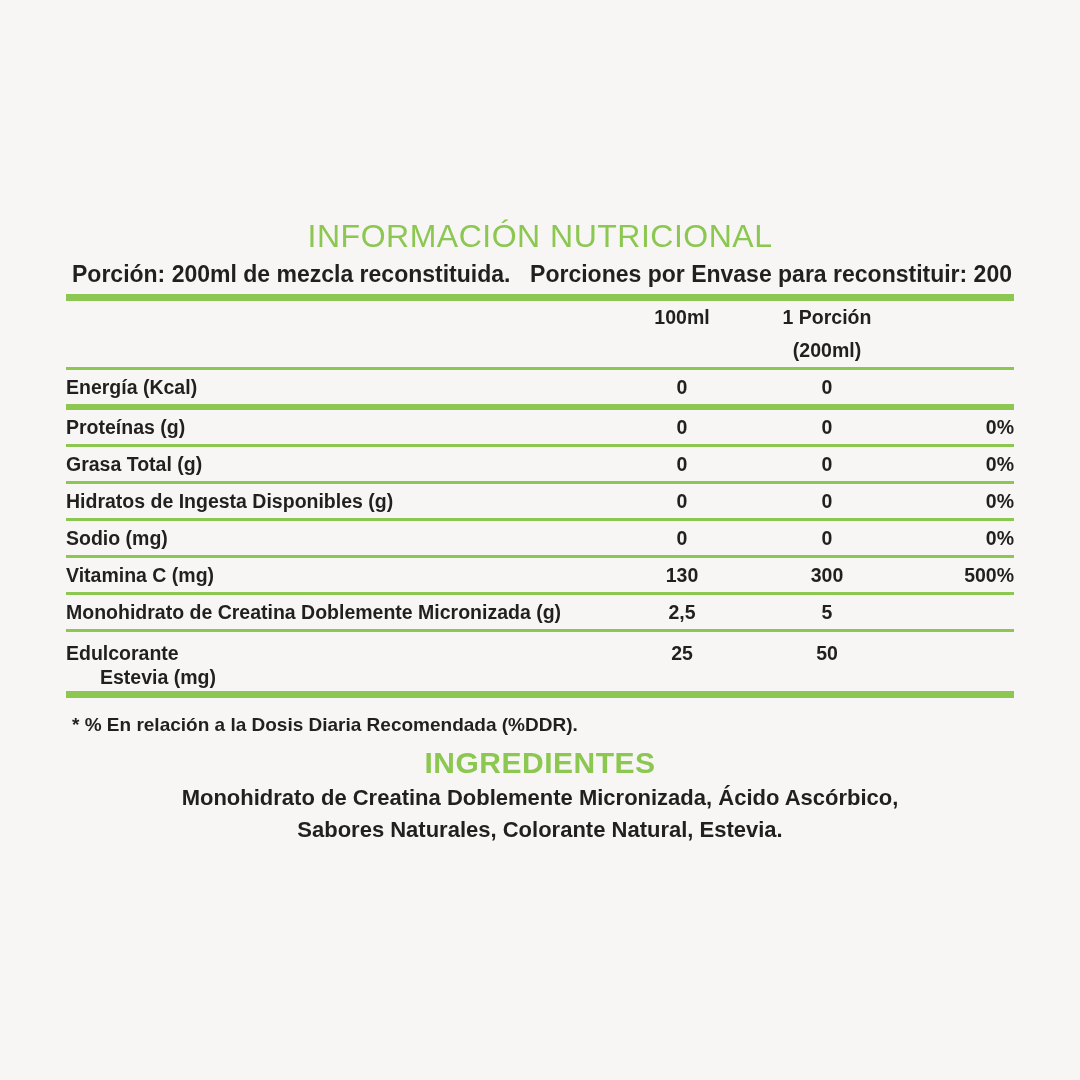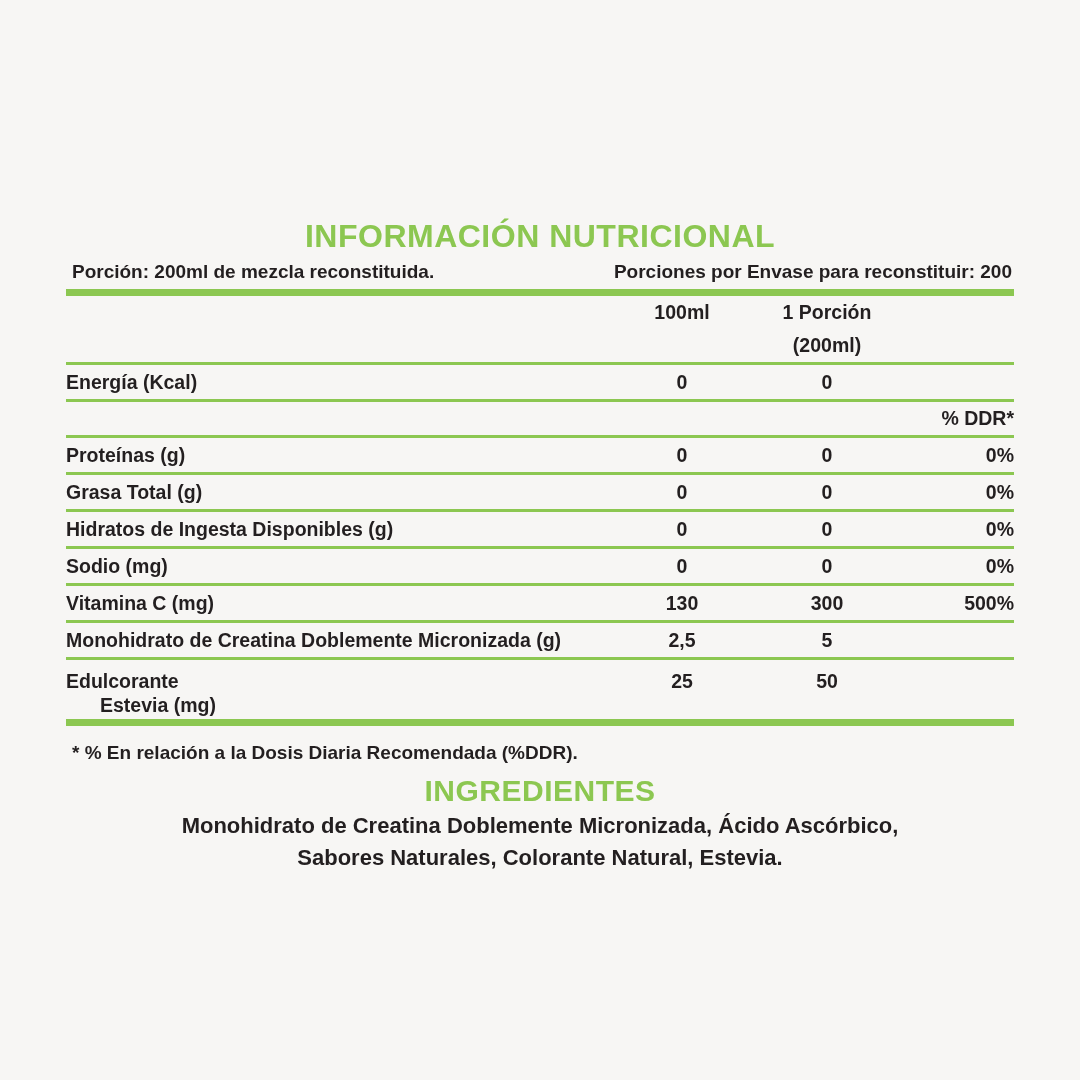--- a/index.html
+++ b/index.html
@@ -25,31 +25,31 @@
     position: absolute;
     left: 66px;
     top: 218px;
     width: 948px;
   }
 
   .main-title {
     text-align: center;
     color: #8cc751;
     font-size: 32px;
-    font-weight: 700;
+    font-weight: 400;
     letter-spacing: 0.5px;
     margin: 0 0 6px 0;
     line-height: 1.15;
   }
 
   .portion-row {
     display: flex;
     justify-content: space-between;
     align-items: baseline;
-    font-size: 19px;
+    font-size: 23px;
     font-weight: 700;
     color: #231f20;
     padding: 0 2px 4px 6px;
   }
   .portion-left { white-space: nowrap; }
   .portion-right { white-space: nowrap; }
 
   .rule-thick {
     height: 7px;
     background: #8cc751;
@@ -192,26 +192,20 @@
           <td class="col-100">0</td>
           <td class="col-port">0</td>
           <td class="col-ddr"></td>
         </tr>
         <tr class="sep">
             <td colspan="4">
               <div></div>
             </td>
           </tr>
 
-        <tr class="ddrrow">
-          <td class="col-label"></td>
-          <td class="col-100"></td>
-          <td class="col-port"></td>
-          <td class="col-ddr">% DDR*</td>
-        </tr>
         <tr class="sep">
             <td colspan="4">
               <div></div>
             </td>
           </tr>
 
         <tr class="datarow">
           <td class="col-label">Proteínas (g)</td>
           <td class="col-100">0</td>
           <td class="col-port">0</td>

